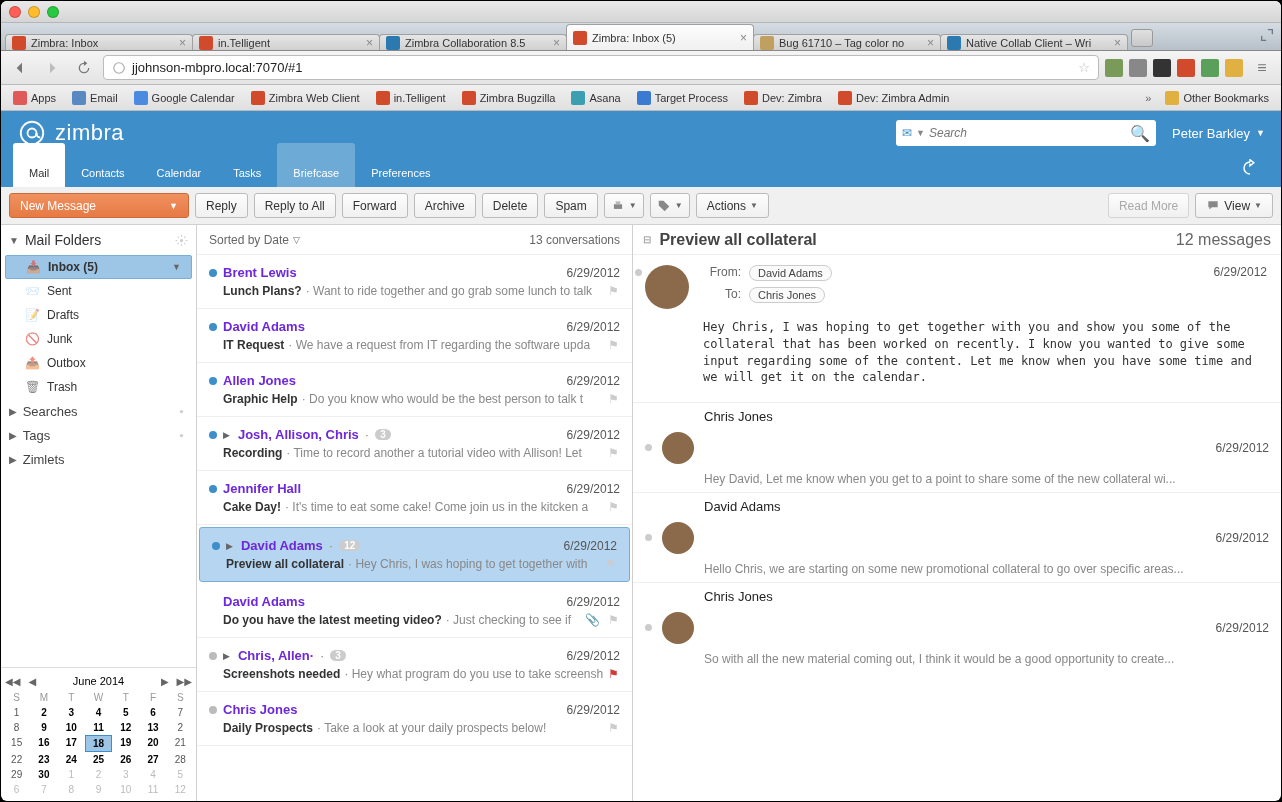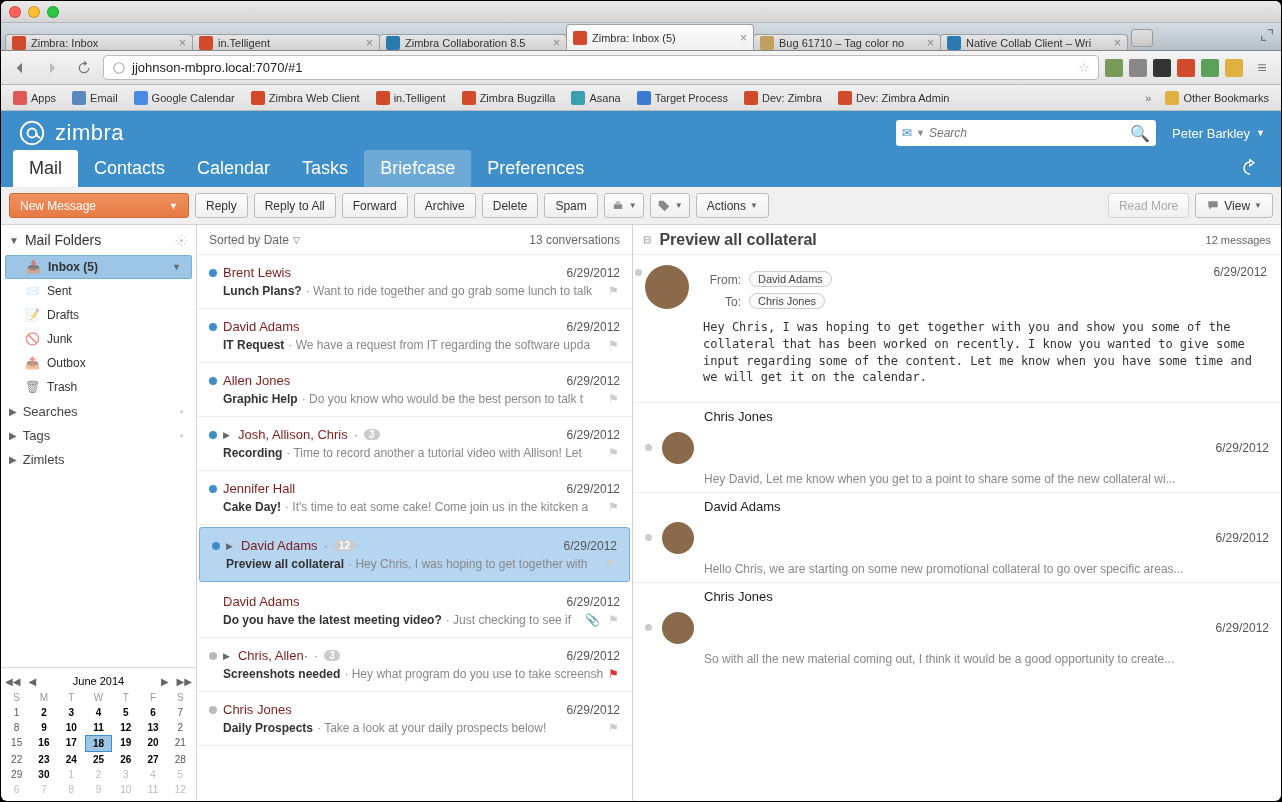--- a/index.html
+++ b/index.html
@@ -46,21 +46,21 @@
 .zsearch { width:260px; height:26px; background:#fff; border-radius:3px; display:flex; align-items:center; padding:0 6px; margin-right:16px;}
 .zsearch .mi { color:#3d8ec9; font-size:12px;}
 .zsearch .dd { color:#888; font-size:9px; margin:0 4px;}
 .zsearch input { flex:1; border:none; outline:none; font-size:12px; font-style:italic; color:#888;}
 .zsearch .mag { color:#666;}
 .user { font-size:13px; display:flex; align-items:center; gap:6px;}
 .user .dd { font-size:9px;}
 
 
 .navtabs { height: 32px; background:#3d8ec9; display:flex; align-items:flex-end; padding:0 12px; gap:0;}
-.ntab { padding:8px 16px 8px; font-size:18px; color:#fff; border-radius:3px 3px 0 0;}
+.ntab { padding:24px 16px 8px; font-size:11px; color:#fff; border-radius:3px 3px 0 0;}
 .ntab.sel { background:#fff; color:#333;}
 .ntab.hi { background:rgba(255,255,255,.25);}
 .navtabs .rsp { margin-left:auto; padding:6px 10px; color:#fff;}
 .navtabs .rsp svg { width:18px; height:18px; fill:#fff;}
 
 
 .tbar { height: 38px; background:#f0f0f0; border-bottom:1px solid #d0d0d0; display:flex; align-items:center; padding:0 8px; gap:6px;}
 .nmsg { height:25px; background:linear-gradient(#f0915f,#e67a45); color:#fff; border:1px solid #cc6a3a; border-radius:3px; padding:0 10px; font-size:12px; display:flex; align-items:center; width:180px;}
 .nmsg .dd { margin-left:auto; font-size:9px;}
 .tbtn { height:25px; background:linear-gradient(#fdfdfd,#f0f0f0); border:1px solid #bbb; border-radius:3px; padding:0 10px; font-size:12px; color:#333; display:flex; align-items:center; gap:4px;}
@@ -99,42 +99,42 @@
 
 .convcol { width:436px; border-right:1px solid #d0d0d0; display:flex; flex-direction:column;}
 .chead { height:30px; display:flex; align-items:center; padding:0 12px; font-size:12px; color:#666; border-bottom:1px solid #eee;}
 .chead .dd { font-size:9px; margin-left:4px;}
 .chead .cnt { margin-left:auto;}
 .conv { padding:10px 12px; border-bottom:1px solid #eee; position:relative;}
 .conv.sel { background:#b5d5f0; border:1px solid #79aed8; border-radius:3px; margin:2px;}
 .conv .r1 { display:flex; align-items:center; gap:6px; font-size:13px;}
 .dot { width:8px; height:8px; border-radius:50%; background:#3d8ec9; flex:0 0 8px;}
 .dot.gr { background:#bbb;}
-.conv .snd { font-weight:normal; color:#7f1d1d;}
+.conv .snd { font-weight:bold; color:#6d28d9;}
 .conv .date { margin-left:auto; font-size:12px; color:#555;}
 .conv .r2 { display:flex; align-items:center; gap:4px; margin-top:4px; padding-left:14px; font-size:12px; color:#333;}
 .conv .subj { font-weight:bold;}
 .conv .snip { color:#888; overflow:hidden; white-space:nowrap; text-overflow:ellipsis; flex:1;}
 .conv .flag { color:#ccc; flex:0 0 12px;}
 .conv .flag.red { color:#d03a3a;}
 .conv .exp { font-size:9px; color:#666; margin-right:2px;}
 .badge { background:#ccc; color:#fff; border-radius:8px; padding:0 5px; font-size:10px; font-weight:bold;}
 .conv .att { color:#999; margin-right:4px;}
 
 
 .preview { flex:1; display:flex; flex-direction:column; overflow:hidden;}
 .phead { height:30px; display:flex; align-items:center; padding:0 10px; border-bottom:1px solid #eee;}
 .phead .col { font-size:10px; color:#888; margin-right:8px;}
 .phead .ttl { font-size:16px; font-weight:bold; color:#444;}
-.phead .mc { margin-left:auto; font-size:11px; color:#666;}
+.phead .mc { margin-left:auto; font-size:16px; color:#666;}
 .mhead { display:flex; padding:10px 12px; gap:10px; position:relative;}
 .avatar { width:44px; height:44px; border-radius:50%; background:#8a6a4a; flex:0 0 44px;}
 .avatar.sm { width:32px; height:32px; flex:0 0 32px;}
 .mmeta { font-size:12px; color:#666;}
-.mmeta .row { display:flex; align-items:flex-end; gap:8px; height:22px;}
+.mmeta .row { display:flex; align-items:flex-start; gap:8px; height:22px;}
 .mmeta .lbl { width:42px; text-align:right;}
 .chip { border:1px solid #ccc; border-radius:10px; padding:1px 8px; font-size:11px; color:#444; background:#fafafa;}
 .mhead .date { position:absolute; right:14px; top:10px; font-size:12px; color:#555;}
 .mhead .rd { position:absolute; left:2px; top:14px; width:7px; height:7px; border-radius:50%; background:#ccc;}
 .mbody { padding:0 16px 16px 70px; font-family:monospace; font-size:12px; color:#333; line-height:1.4;}
 .thread .trow { display:flex; padding:6px 12px; gap:10px; border-top:1px solid #eee; position:relative; align-items:center;}
 .trow .tinfo { flex:1; overflow:hidden;}
 .trow .tname { font-size:13px; color:#222;}
 .trow .tsnip { font-size:12px; color:#888; white-space:nowrap; overflow:hidden; text-overflow:ellipsis;margin-top:48px;}
 .trow .tdate { font-size:12px; color:#555; margin-left:8px;}

